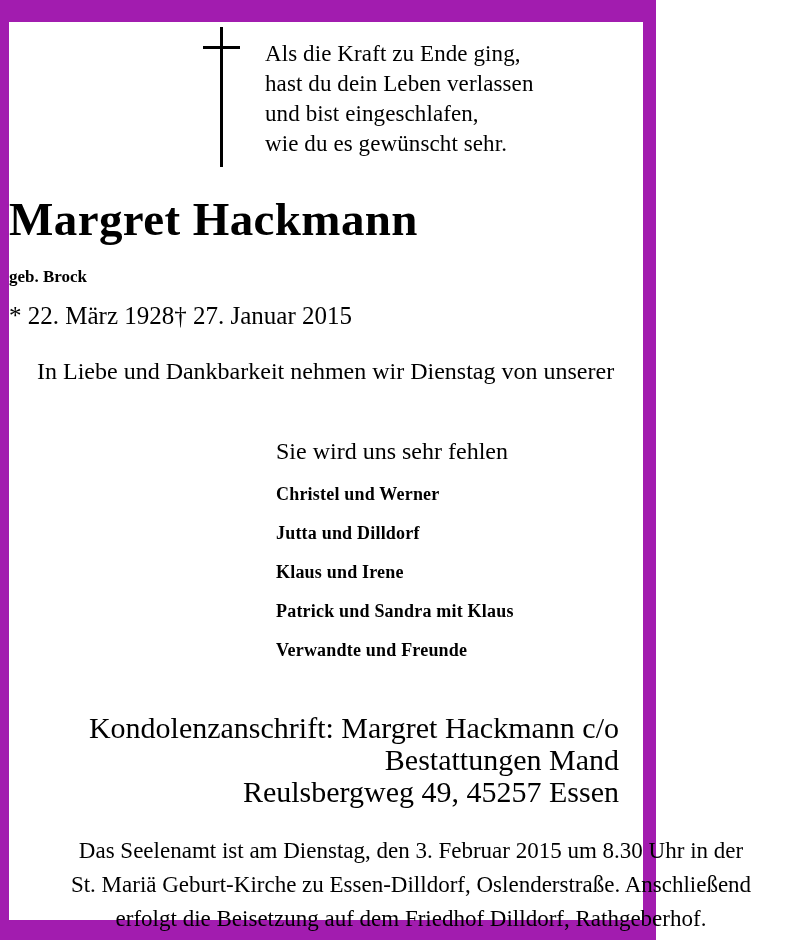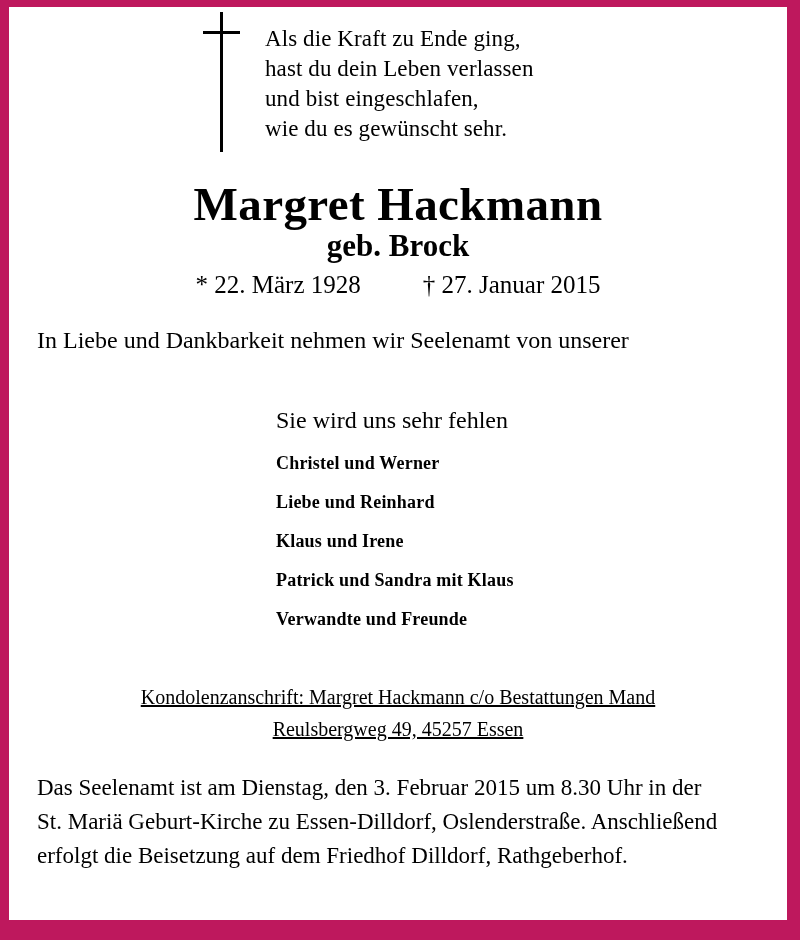--- a/index.html
+++ b/index.html
@@ -12,24 +12,24 @@
     height: 940px;
     font-family: "Liberation Serif", "DejaVu Serif", serif;
     color: #000000;
     overflow: hidden;
   }
 
   
   #obituary-card {
     position: relative;
     box-sizing: border-box;
-    width: 800px;
+    width: 656px;
     height: 940px;
-    background: #be185d;
-    padding: 7px 13px 20px 9px;
+    background: #a21caf;
+    padding: 22px 13px 20px 9px;
   }
   #obituary-inner {
     box-sizing: border-box;
     width: 100%;
     height: 100%;
     background: #ffffff;
     position: relative;
     padding: 0;
   }
 
@@ -68,41 +68,40 @@
     top: 17px;
     font-size: 23px;
     line-height: 30px;
     letter-spacing: 0.1px;
     white-space: nowrap;
   }
   .verse .line { display: block; }
 
   
   .name-block {
-    text-align: center;
     margin-top: 22px;
   }
   .deceased-name {
     font-size: 47px;
     font-weight: bold;
     letter-spacing: 0.4px;
     line-height: 54px;
   }
   .maiden-name {
-    font-size: 31px;
+    font-size: 17px;
     font-weight: bold;
     line-height: 30px;
-    margin-top: 0;
+    margin-top: 16px;
   }
   .dates {
     font-size: 25px;
     line-height: 32px;
     margin-top: 8px;
   }
-  .dates .date-birth { margin-right: 62px; }
+  .dates .date-birth { }
 
   
   .farewell {
     margin: 24px 0 0 28px;
     width: 690px;
     font-size: 24px;
     line-height: 31px;
   }
   .farewell .line { display: block; }
 
@@ -122,34 +121,34 @@
     display: block;
     font-size: 18px;
     font-weight: bold;
     line-height: 39px;
     letter-spacing: 0.2px;
   }
 
   
   .condolence {
     margin-top: 42px;
-    text-align: center;
-    font-size: 20px;
+    text-align: right;
+    font-size: 30px;
     line-height: 32px;
     padding: 0 24px;
-    text-decoration: underline;
   }
   .condolence .line { display: block; }
 
   
   .service {
     margin: 26px 0 0 28px;
     width: 748px;
     font-size: 23px;
     line-height: 34px;
+    text-align: center;
   }
   .service .line { display: block; }
 </style>
 </head>
 <body>
 
 <div id="obituary-card">
   <div id="obituary-inner">
 
     <div class="verse-block">
@@ -167,28 +166,28 @@
 
     <div class="name-block">
       <div class="deceased-name">Margret Hackmann</div>
       <div class="maiden-name">geb. Brock</div>
       <div class="dates">
         <span class="date-birth">* 22. März 1928</span><span class="date-death">† 27. Januar 2015</span>
       </div>
     </div>
 
     <div class="farewell">
-      <span class="line">In Liebe und Dankbarkeit nehmen wir Seelenamt von unserer</span>
+      <span class="line">In Liebe und Dankbarkeit nehmen wir Dienstag von unserer</span>
     </div>
 
     <div class="mourners-block">
       <div class="miss-line">Sie wird uns sehr fehlen</div>
       <div class="mourners">
         <span class="mourner">Christel und Werner</span>
-        <span class="mourner">Liebe und Reinhard</span>
+        <span class="mourner">Jutta und Dilldorf</span>
         <span class="mourner">Klaus und Irene</span>
         <span class="mourner">Patrick und Sandra mit Klaus</span>
         <span class="mourner">Verwandte und Freunde</span>
       </div>
     </div>
 
     <div class="condolence">
       <span class="line">Kondolenzanschrift: Margret Hackmann c/o Bestattungen Mand</span>
       <span class="line">Reulsbergweg 49, 45257 Essen</span>
     </div>

